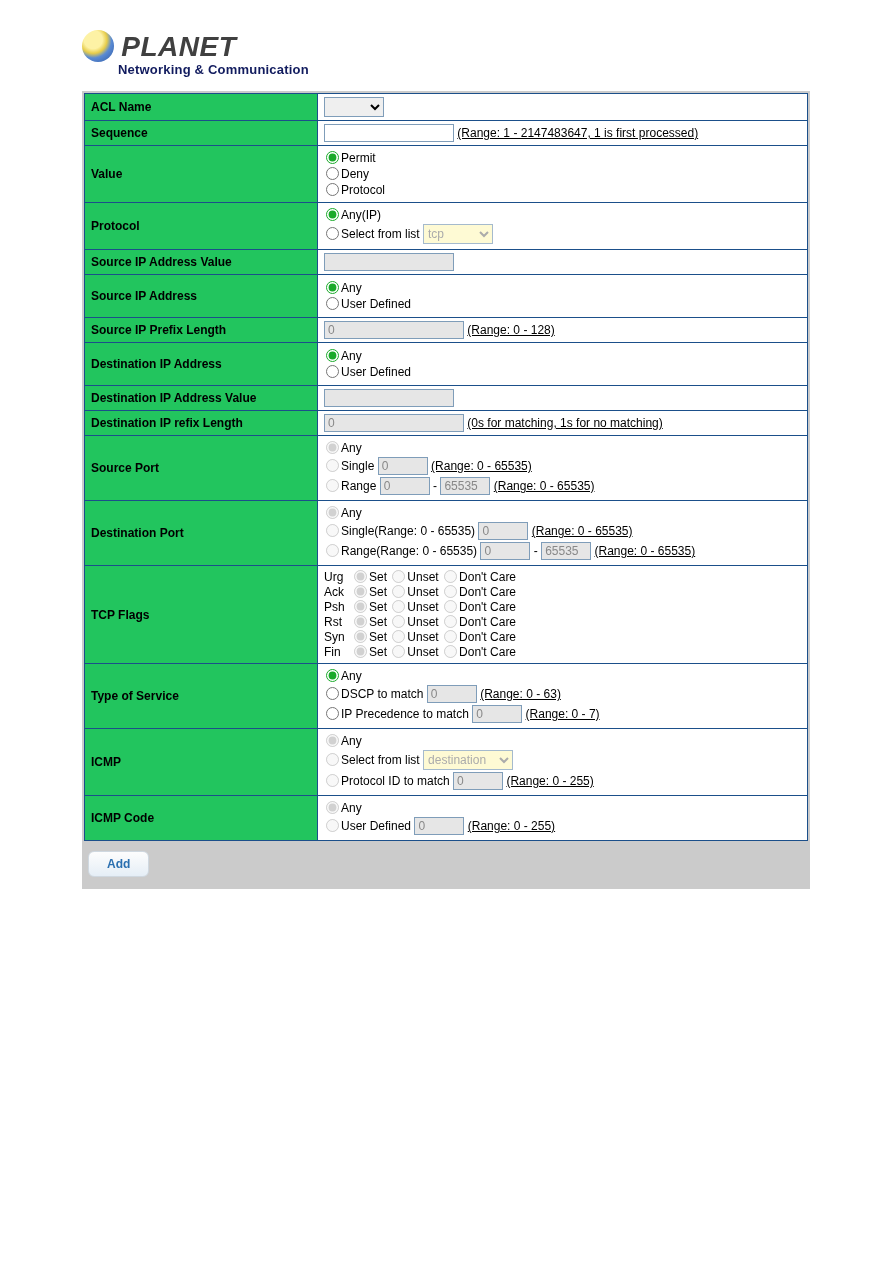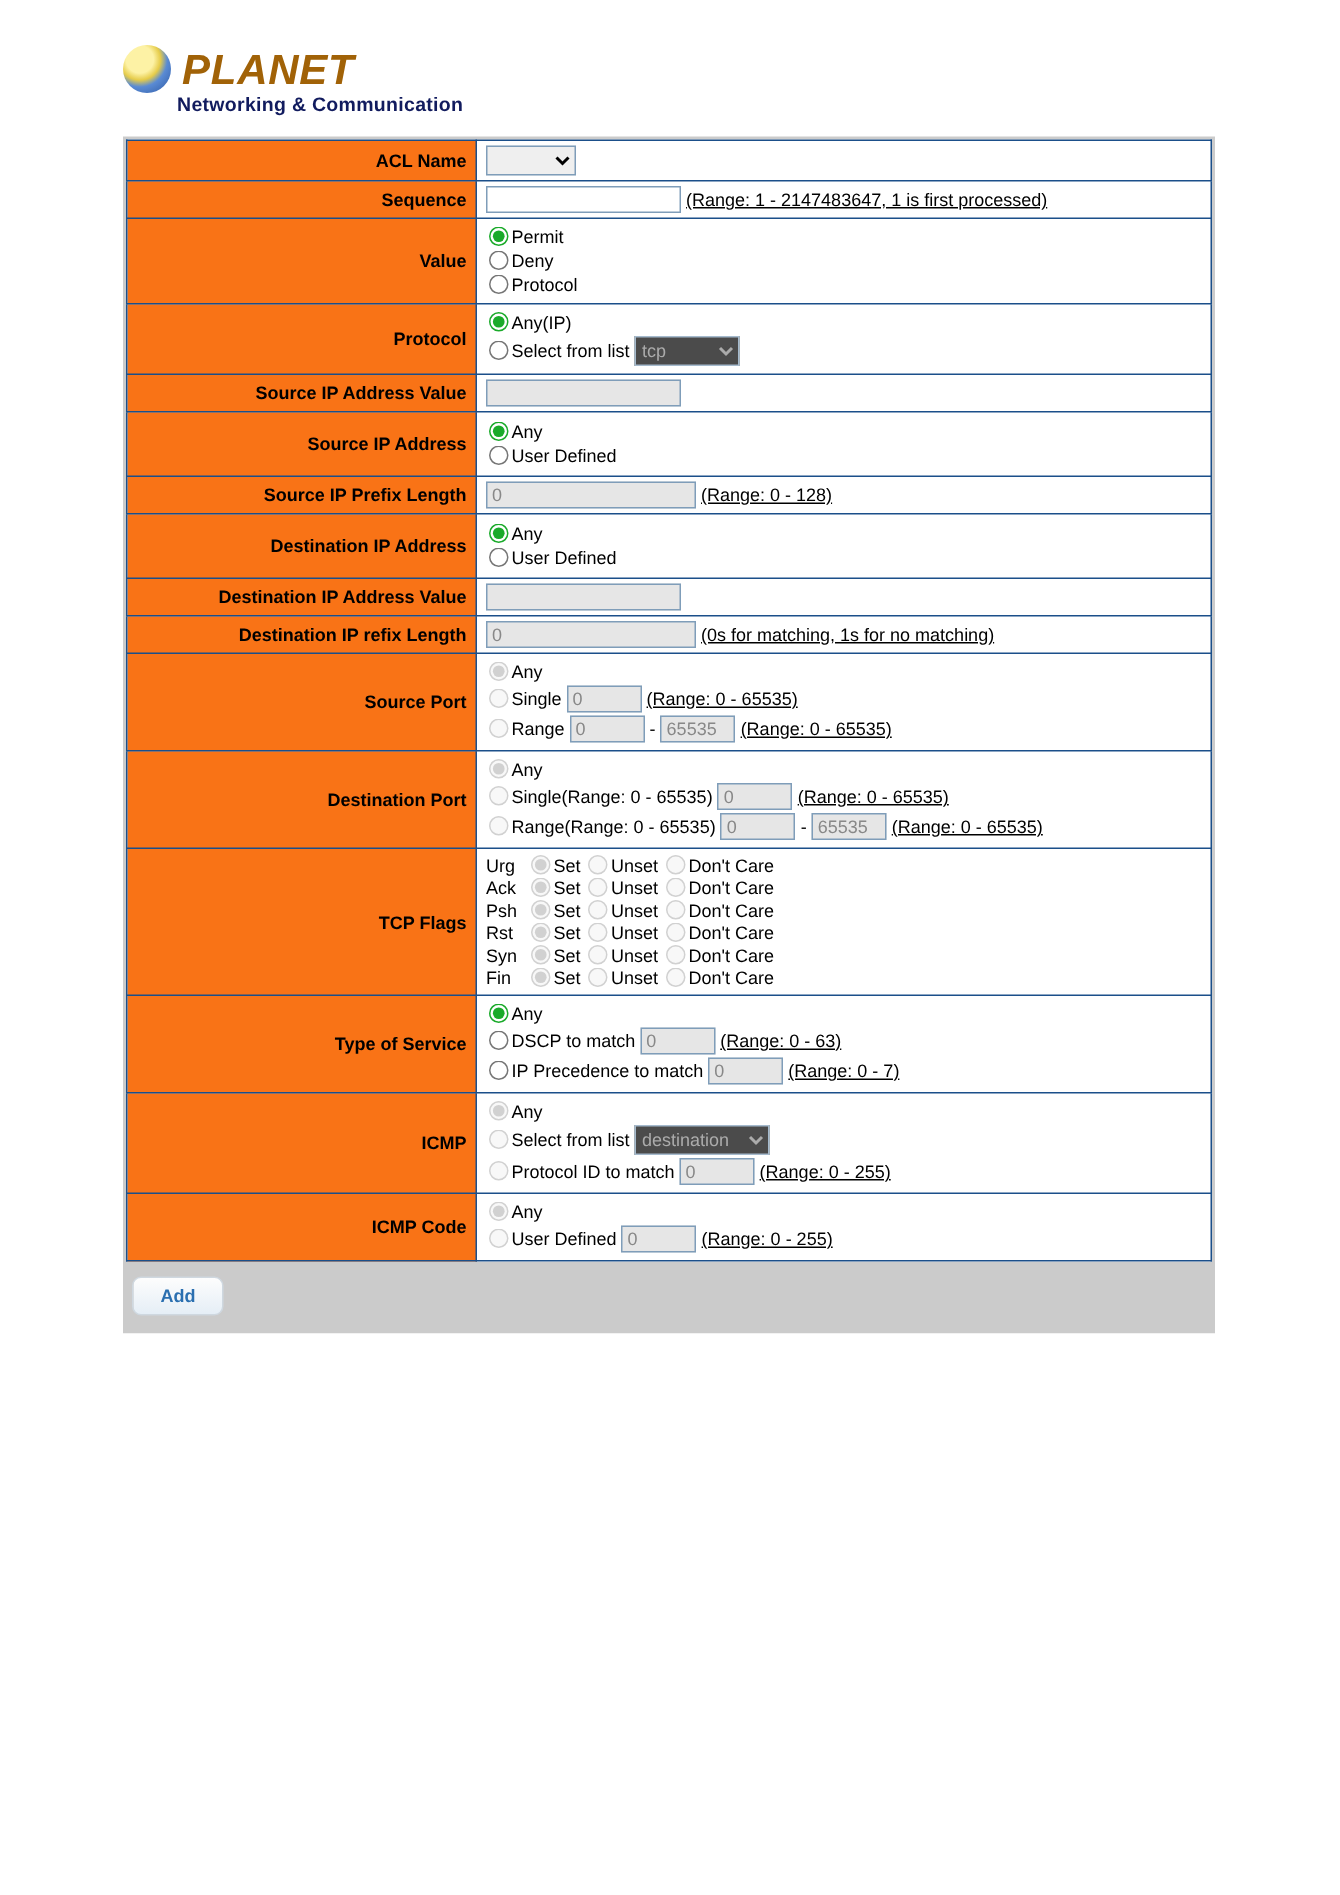--- a/index.html
+++ b/index.html
@@ -11,21 +11,21 @@
     color: #000;
   }
   .logo-wrap {
     margin: 10px 0 14px 82px;
   }
   .logo-text {
     font-family: Arial Black, Arial, sans-serif;
     font-style: italic;
     font-weight: 900;
     font-size: 28px;
-    color: #a16207;
+    color: #404040;
     letter-spacing: 0.5px;
     line-height: 0.9;
   }
   .logo-sub {
     font-family: Arial, sans-serif;
     font-size: 13px;
     font-weight: bold;
     color: #111b5e;
     letter-spacing: 0.2px;
     margin-left: 36px;
@@ -58,23 +58,23 @@
     border-collapse: collapse;
     background: #fff;
   }
   table.form td {
     border: 1px solid #1b4f8a;
     padding: 3px 6px;
     vertical-align: middle;
   }
   td.label {
     width: 220px;
-    background: #f97316;
+    background: #22c55e;
     font-weight: bold;
-    text-align: right;
+    text-align: left;
     color: #000;
     font-size: 12px;
   }
   td.label.tall { padding-top:14px; padding-bottom:14px; }
   td.field {
     background: #fff;
     color: #000;
   }
   input[type="text"] {
     font-family: Verdana, sans-serif;
@@ -87,21 +87,21 @@
   input[type="text"]:disabled, input[type="text"].dis {
     background: #e6e6e6;
     color: #888;
   }
   select {
     font-family: Verdana, sans-serif;
     font-size: 12px;
     border: 1px solid #7f9db9;
     height: 20px;
   }
-  select:disabled { background:#000000; color:#888; }
+  select:disabled { background:#fef9c3; color:#888; }
   input[type="radio"] {
     margin: 0 2px 0 2px;
     vertical-align: -2px;
   }
   input[type="radio"].green { accent-color: #1aaa2a; }
   input[type="radio"]:disabled { accent-color:#999; }
   .row-line { margin: 2px 0; white-space: nowrap; }
   .hint { color:#000;text-decoration:underline; }
   .tcp-row { white-space: nowrap; margin:1px 0;}
   .btn-add {

